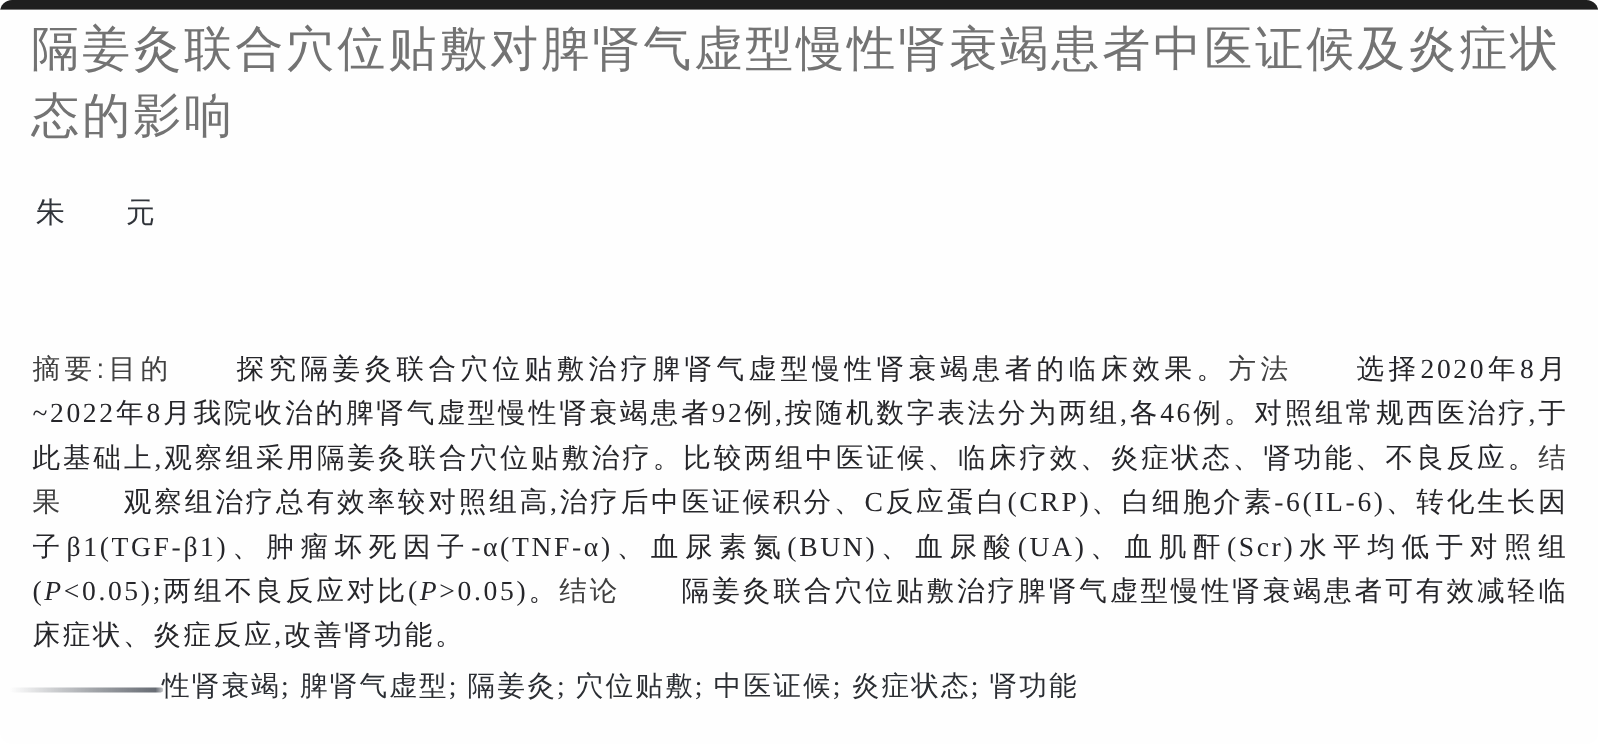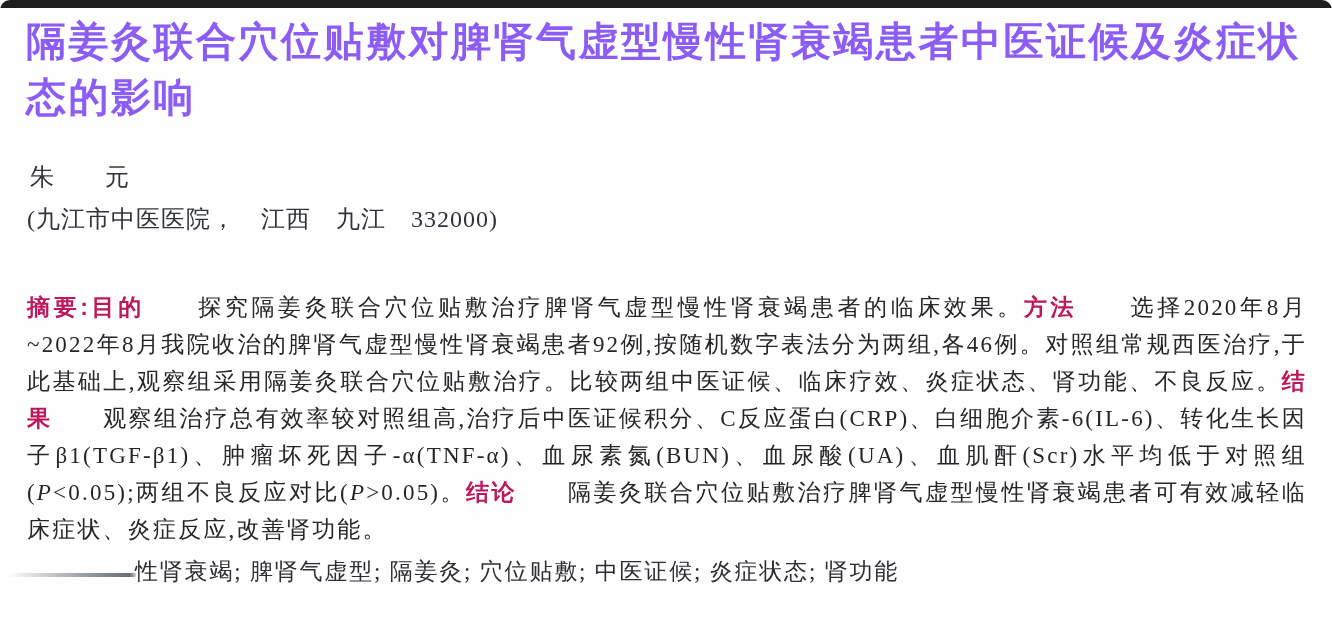--- a/index.html
+++ b/index.html
@@ -22,25 +22,25 @@
     width: 100%;
     height: 8px;
     background: #1f1f1f;
   }
   .paper-title {
     position: absolute;
     left: 26px;
     top: 13px;
     width: 1292px;
     font-family: "Liberation Sans", sans-serif;
-    font-weight: 700;
+    font-weight: 400;
     font-size: 40px;
     line-height: 56px;
     letter-spacing: 2.5px;
-    color: #8b5cf6;
+    color: #737373;
   }
   .author {
     position: absolute;
     left: 30px;
     top: 161px;
     font-size: 24px;
     letter-spacing: 1px;
     color: #30343a;
     text-align: center;
   }
@@ -58,22 +58,22 @@
     top: 289px;
     width: 1280px;
     font-size: 23px;
     line-height: 37px;
     letter-spacing: 2.2px;
     text-align: justify;
     color: #26262a;
   }
   .abstract .seg.bold {
     font-family: "Liberation Sans", sans-serif;
-    font-weight: 700;
-    color: #be185d;
+    font-weight: 400;
+    color: #404040;
   }
   .abstract .seg.italic {
     font-style: italic;
     font-family: "Liberation Serif", serif;
   }
   .keywords-row {
     position: absolute;
     left: 0;
     top: 556px;
     width: 1332px;
@@ -108,21 +108,20 @@
 <body>
 
 <div class="page">
 
   <div class="topbar" style="background-color: rgb(31, 31, 31);"></div>
 
   <h1 class="paper-title" style="margin:0;">隔姜灸联合穴位贴敷对脾肾气虚型慢性肾衰竭患者中医证候及炎症状态的影响</h1>
 
   <div class="author">朱　　元</div>
 
-  <div class="affiliation">(九江市中医医院，　江西　九江　332000)</div>
 
   <p class="abstract" style="margin:0;"><span class="seg bold">摘要:目的</span><span class="seg">　　探究隔姜灸联合穴位贴敷治疗脾肾气虚型慢性肾衰竭患者的临床效果。</span><span class="seg bold">方法</span><span class="seg">　　选择2020年8月~2022年8月我院收治的脾肾气虚型慢性肾衰竭患者92例,按随机数字表法分为两组,各46例。对照组常规西医治疗,于此基础上,观察组采用隔姜灸联合穴位贴敷治疗。比较两组中医证候、临床疗效、炎症状态、肾功能、不良反应。</span><span class="seg bold">结果</span><span class="seg">　　观察组治疗总有效率较对照组高,治疗后中医证候积分、C反应蛋白(CRP)、白细胞介素-6(IL-6)、转化生长因子β1(TGF-β1)、肿瘤坏死因子-α(TNF-α)、血尿素氮(BUN)、血尿酸(UA)、血肌酐(Scr)水平均低于对照组(</span><span class="seg italic">P</span><span class="seg">&lt;0.05);两组不良反应对比(</span><span class="seg italic">P</span><span class="seg">&gt;0.05)。</span><span class="seg bold">结论</span><span class="seg">　　隔姜灸联合穴位贴敷治疗脾肾气虚型慢性肾衰竭患者可有效减轻临床症状、炎症反应,改善肾功能。</span></p>
 
   <div class="keywords-row">
     <div class="smudge"></div>
     <div class="keywords-text">性肾衰竭; 脾肾气虚型; 隔姜灸; 穴位贴敷; 中医证候; 炎症状态; 肾功能</div>
   </div>
 
 </div>
 

